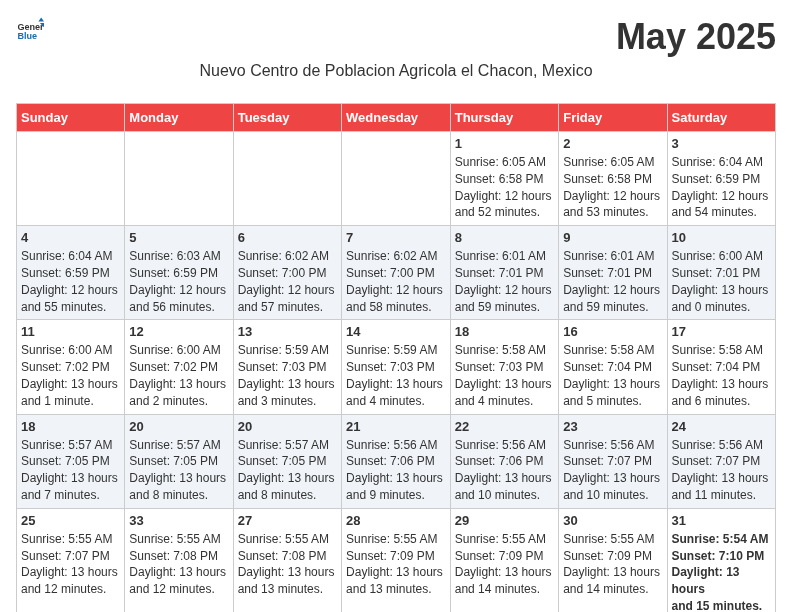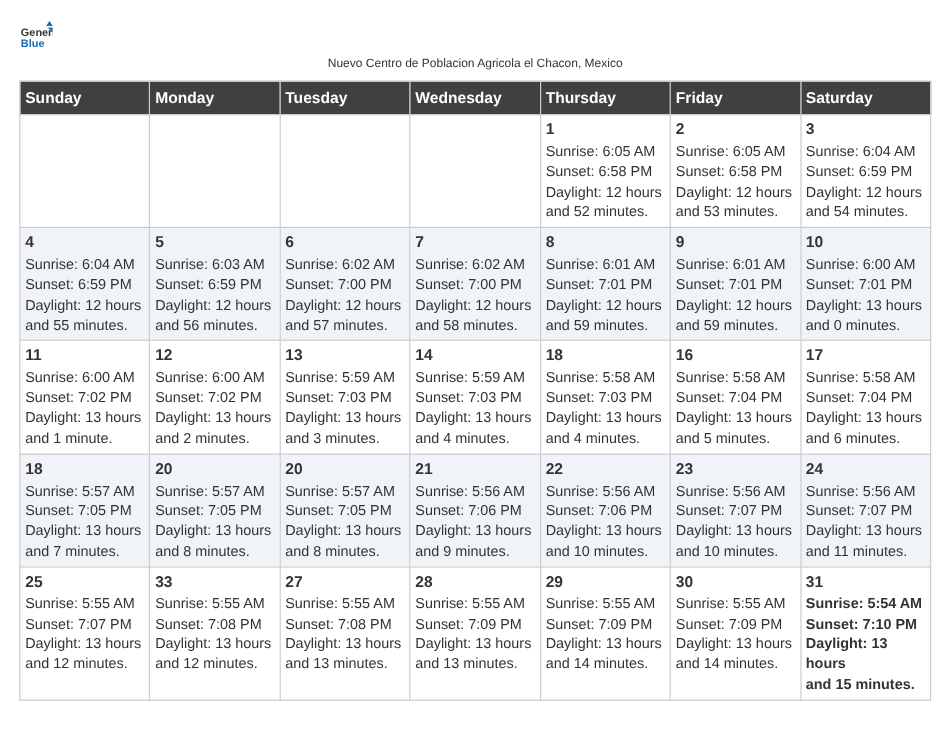--- a/index.html
+++ b/index.html
@@ -26,32 +26,32 @@
       height: 28px;
     }
     .month-title {
       font-size: 36px;
       font-weight: bold;
       color: #333;
       text-align: right;
     }
     .subtitle {
       text-align: center;
-      font-size: 10px;
+      font-size: 16px;
       color: #333;
-      margin-bottom: 8px;
+      margin-bottom: 23px;
       font-weight: normal;
     }
     .calendar {
       width: 100%;
       border-collapse: collapse;
       font-size: 11px;
     }
     .calendar thead th {
-      background-color: #404040;
+      background-color: #ef4444;
       color: #fff;
       padding: 6px 4px;
       text-align: left;
       font-size: 13px;
       font-weight: bold;
       border: 1px solid #ccc;
     }
     .calendar tbody td {
       border: 1px solid #ccc;
       vertical-align: top;
@@ -85,20 +85,21 @@
 
 <div class="header-area">
   <div class="logo">
     <svg class="logo-icon" viewBox="0 0 40 40">
       <text x="2" y="20" font-size="13" font-weight="bold" fill="#333" font-family="Arial">General</text>
       <text x="2" y="33" font-size="13" font-weight="bold" fill="#1a6bb5" font-family="Arial">Blue</text>
       <polygon points="32,8 40,8 36,2" fill="#1a6bb5"></polygon>
       <polygon points="34,10 40,10 40,16" fill="#1a6bb5"></polygon>
     </svg>
   </div>
+  <div class="month-title">May 2025</div>
 </div>
 
 <div class="subtitle">Nuevo Centro de Poblacion Agricola el Chacon, Mexico</div>
 
 <table class="calendar">
   <thead>
     <tr>
     <th>Sunday</th>
         <th>Monday</th>
         <th>Tuesday</th>

